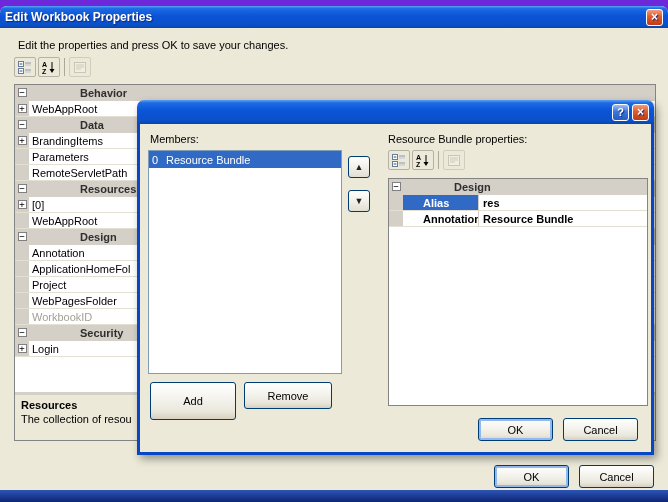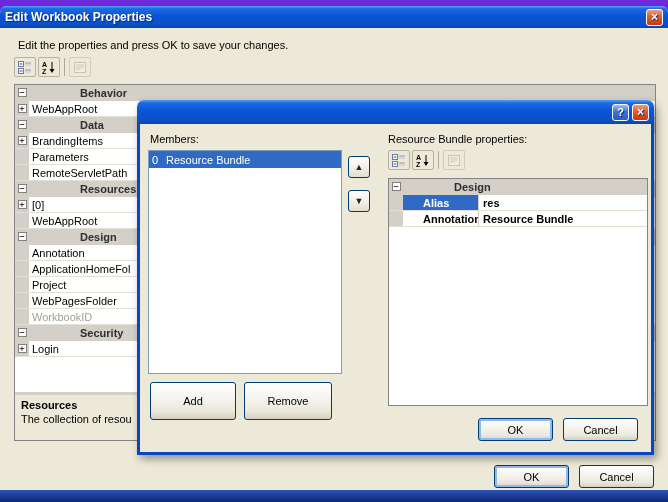--- a/index.html
+++ b/index.html
@@ -117,21 +117,21 @@
   .arrow-btn {
     position:absolute; left:208px; width:22px; height:22px;
     border:1px solid #003C74; border-radius:3px;
     background:linear-gradient(180deg,#FFFFFF 0%,#F3F2EC 45%,#E2DFD2 100%);
     display:flex; align-items:center; justify-content:center;
     font-size:9px; color:#222; line-height:1;
   }
   #move-up-button { top:32px; }
   #move-down-button { top:66px; }
   #add-button { left:10px; top:258px; width:86px; height:38px; }
-  #remove-button { left:104px; top:258px; width:88px; height:38px; }
+  #remove-button { left:104px; top:258px; width:88px; height:27px; }
   #props-label { position:absolute; left:248px; top:9px; white-space:nowrap; }
   #inner-toolbar { left:248px; top:26px; }
   #inner-grid { left:248px; top:54px; width:260px; height:228px; }
   #inner-ok { left:338px; top:294px; width:75px; }
   #inner-cancel { left:423px; top:294px; width:75px; }
 </style>
 </head>
 <body>
 
 <div id="screen">

